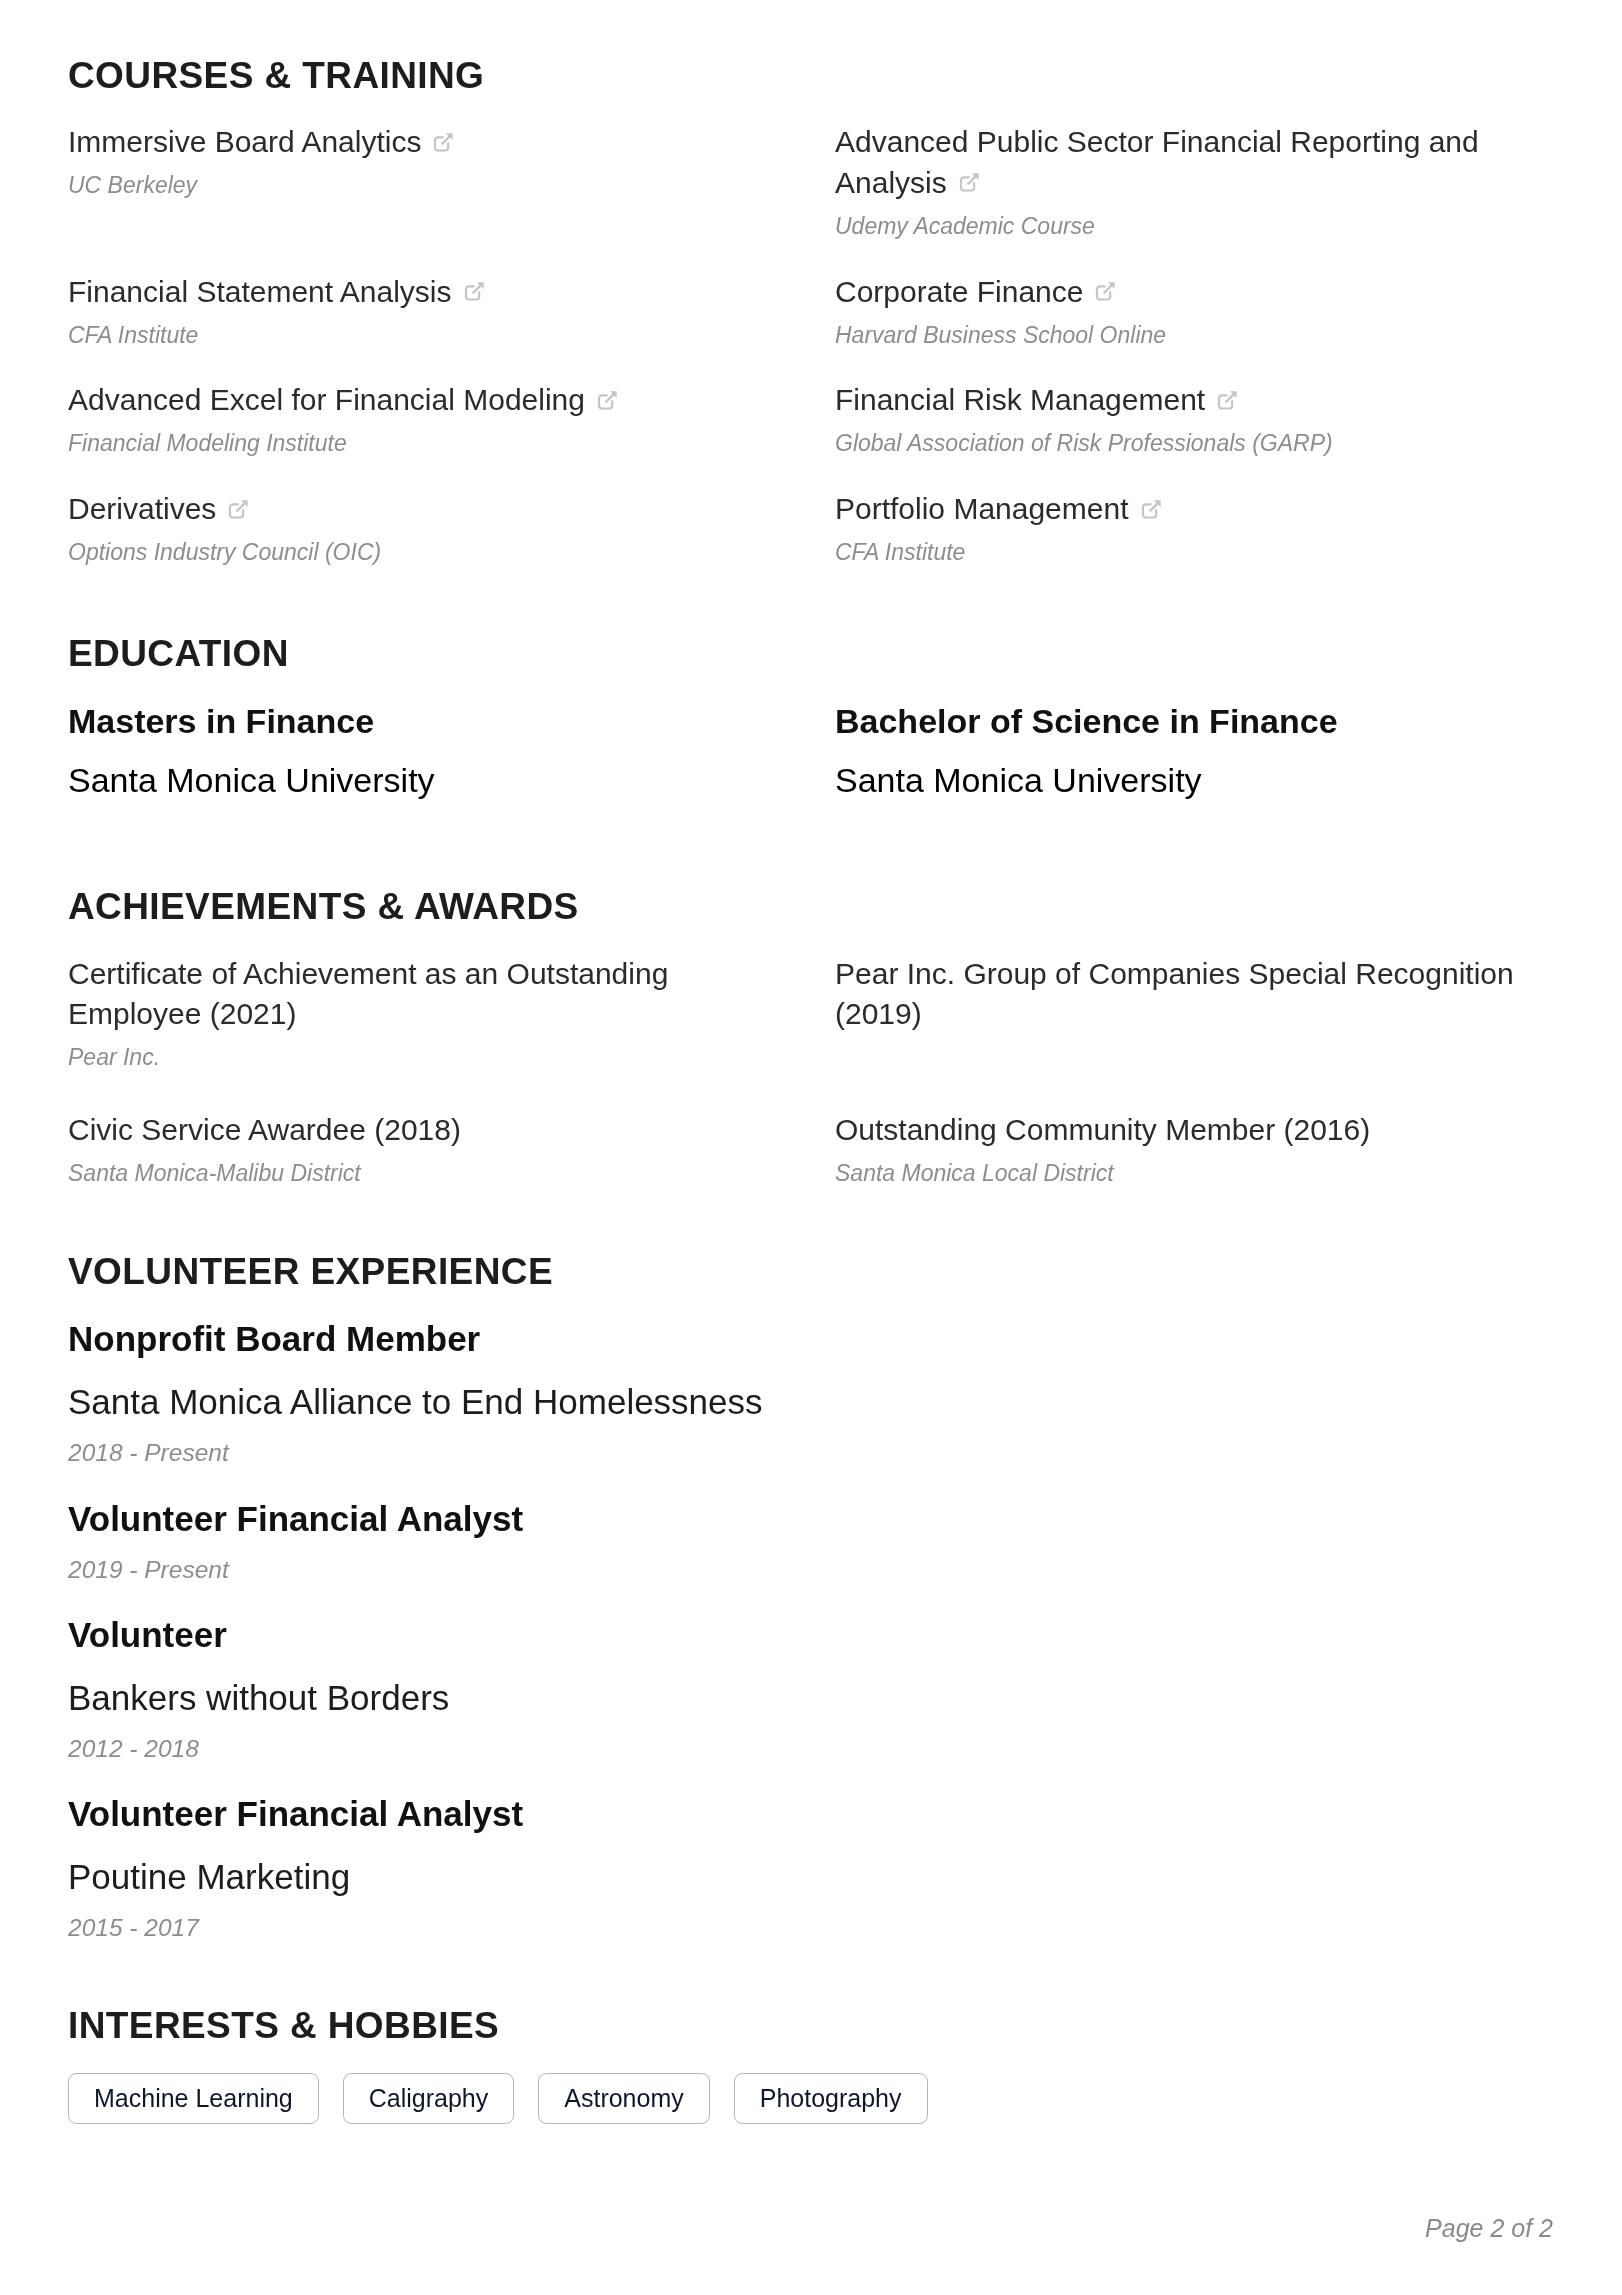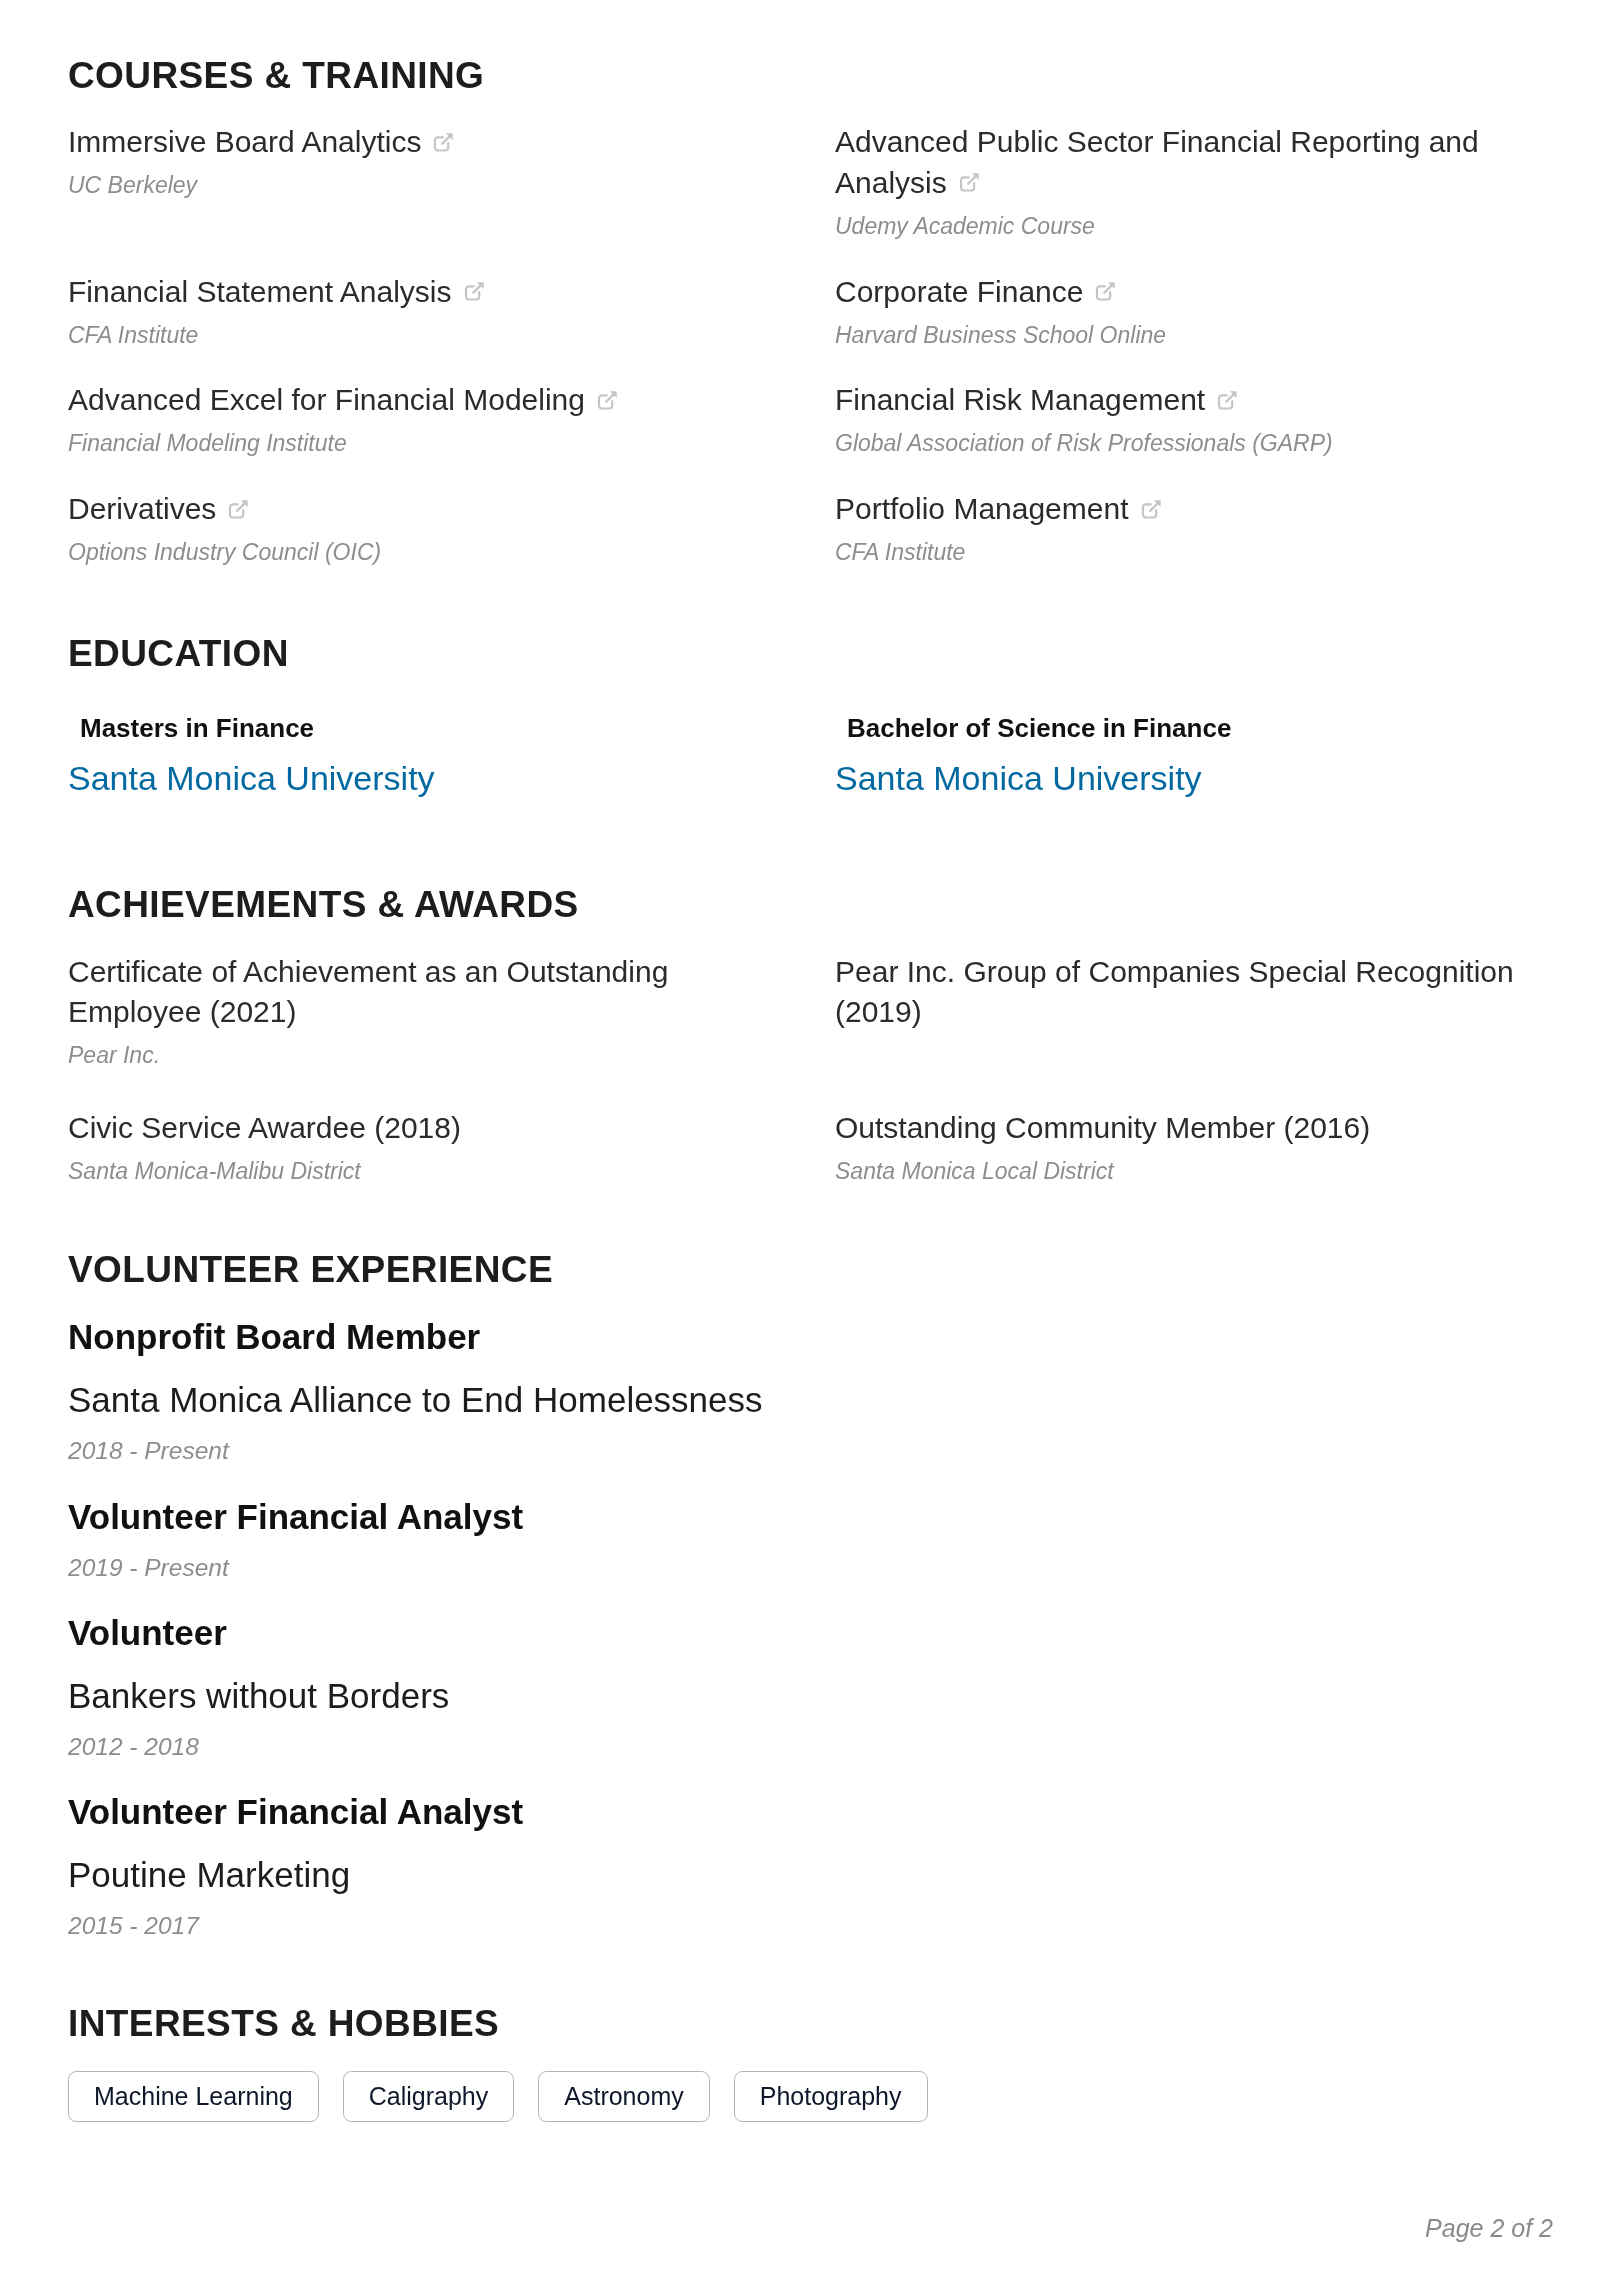--- a/index.html
+++ b/index.html
@@ -26,22 +26,22 @@
   }
   .item-sub{font-size:23px;line-height:1.3;margin:8.4px 0 0 0;}
   .ext-icon{
     display:inline-block;width:25px;height:25px;margin-left:10px;
     vertical-align:-2.5px;cursor:pointer;
   }
   .sec-gap-education{margin-top:64px;}
   .sec-gap-achievements{margin-top:84px;}
   .sec-gap-volunteer{margin-top:61px;}
   .sec-gap-interests{margin-top:61px;}
-  .edu-degree{font-size:26px;font-weight:700;color:#111;line-height:1.25;margin:12px;}
-  .edu-school{font-size:34px;font-weight:400;color:#0369a1;line-height:1.25;margin:7px 0 0 0;}
+  .edu-degree{font-size:34px;font-weight:700;color:#111;line-height:1.25;margin:0;}
+  .edu-school{font-size:34px;font-weight:400;color:#000000;line-height:1.25;margin:16px 0 0 0;}
   .vol-entry{margin-bottom:30px;max-width:929px;}
   .vol-role{font-size:35px;font-weight:700;color:#111;line-height:1.2;margin:0;}
   .vol-org{font-size:35px;font-weight:400;color:#1d1d1d;line-height:1.2;margin:21px 0 0 0;}
   .vol-dates{font-size:24.5px;line-height:1.2;margin:15px 0 0 0;}
   .tags{display:flex;gap:24px;margin-top:25px;}
   .tag{
     border:1.7px solid #b3b3b3;border-radius:8.4px;padding:10px 25px;
     font-size:25px;color:#0f172a;background:#fff;white-space:nowrap;
   }
   .footer{

